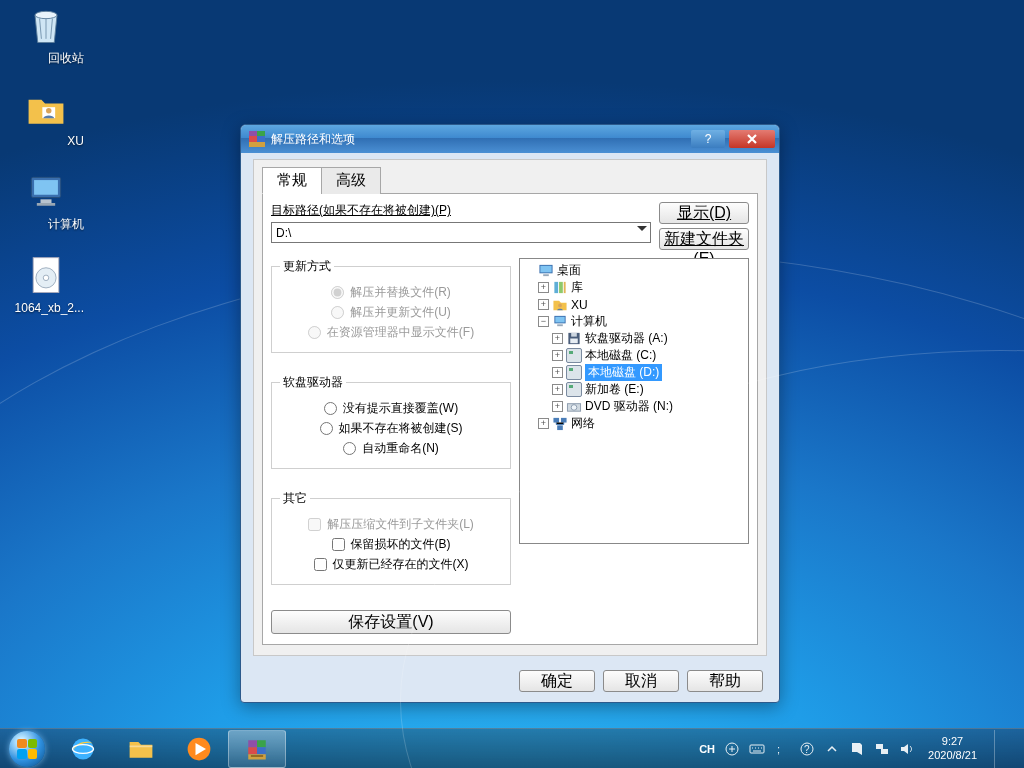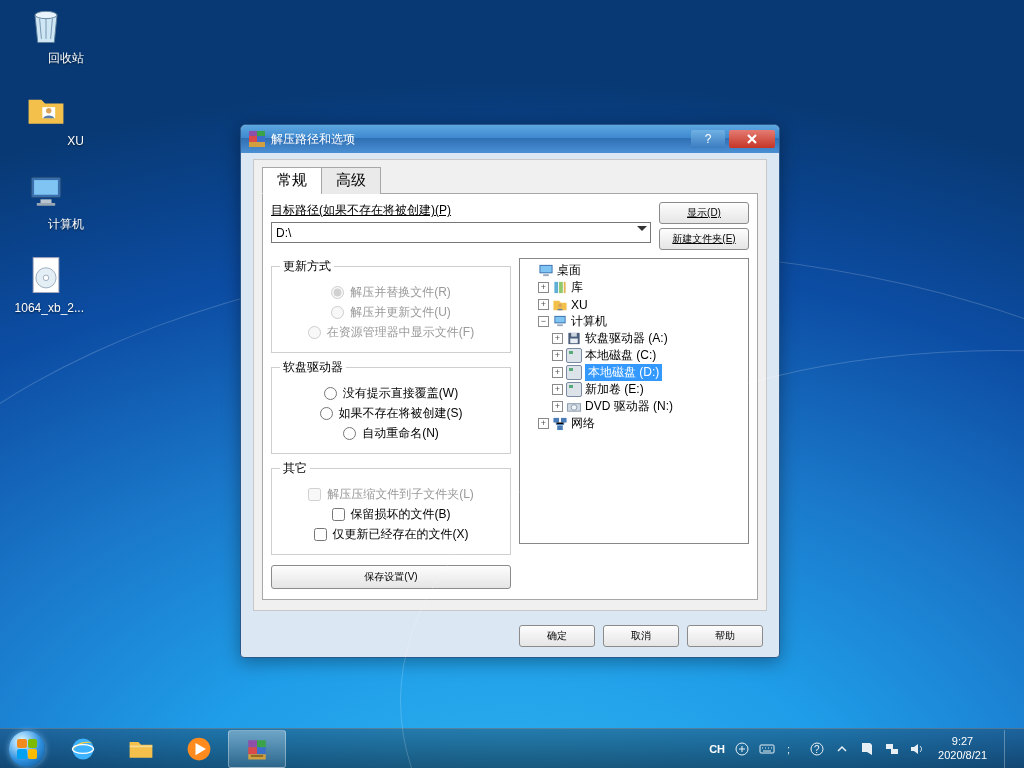--- a/index.html
+++ b/index.html
@@ -18,21 +18,21 @@
 
 .desktop-icons { position: absolute; left: 8px; top: 4px; display: flex; flex-direction: column; gap: 22px; }
 .di { width: 76px; display: flex; flex-direction: column; align-items: center; gap: 4px; color: #fff; font-size: 12px; text-shadow: 0 1px 2px rgba(0,0,0,.6); cursor: pointer; }
 .di svg { width: 44px; height: 44px; }
 .di span { text-align: right; line-height: 1.1; width: 76px; white-space: nowrap; overflow: hidden; text-overflow: ellipsis; }
 
 
 .taskbar { position: absolute; left: 0; right: 0; bottom: 0; height: 40px;
   background: linear-gradient(to bottom, rgba(30,40,55,.35), rgba(10,20,35,.55));
   border-top: 1px solid rgba(255,255,255,.25);
-  display: flex; align-items: center; padding-right: 6px; }
+  display: flex; align-items: center; padding-right: 16px; }
 .start { width: 54px; height: 40px; display: flex; align-items: center; justify-content: center; cursor: pointer; }
 .start .orb { width: 36px; height: 36px; border-radius: 50%; background: radial-gradient(circle at 35% 30%, #fff, #b5e3ff 15%, #2e8fde 55%, #084a82 100%); box-shadow: 0 0 6px rgba(130,200,255,.7); display: grid; grid-template: 1fr 1fr / 1fr 1fr; padding: 8px; gap: 1px; }
 .orb div { border-radius: 2px; }
 .orb div:nth-child(1){background:#f08a1d}.orb div:nth-child(2){background:#7cbb00}
 .orb div:nth-child(3){background:#00a1f1}.orb div:nth-child(4){background:#ffbb00}
 .tb-items { display: flex; align-items: center; height: 100%; }
 .tb-btn { width: 58px; height: 38px; display: flex; align-items: center; justify-content: center; cursor: pointer; }
 .tb-btn.active { background: linear-gradient(to bottom, rgba(255,255,255,.35), rgba(255,255,255,.10)); border: 1px solid rgba(255,255,255,.35); border-radius: 3px; }
 .tb-btn svg { width: 28px; height: 28px; }
 .sys-tray { margin-left: auto; display: flex; align-items: center; gap: 9px; color: #fff; font-size: 11px; }
@@ -62,27 +62,27 @@
 .dlg-border { padding: 0 6px 6px; }
 
 .tabs { display: flex; position: relative; top: 1px; }
 .tab { padding: 3px 14px; font-size: 15px; border: 1px solid #a7a7a7; background: #eaeaea; border-bottom: none; margin-right: -1px; cursor: pointer; }
 .tab.active { background: #fff; border-bottom: 1px solid #fff; }
 
 .tab-pane { background: #fff; border: 1px solid #a7a7a7; padding: 8px 8px 10px; }
 .row-top { display: flex; gap: 8px; text-decoration: underline; }
 .col-left { flex: 1; font-size: 12px; }
 .col-right { width: 90px; display: flex; flex-direction: column; gap: 4px; }
-.btn { height: 22px; font-size: 10px; background: linear-gradient(#fdfdfd,#e5e5e5); border: 1px solid #8b8b8b; border-radius: 3px; cursor: pointer; }
+.btn { height: 22px; font-size: 16px; background: linear-gradient(#fdfdfd,#e5e5e5); border: 1px solid #8b8b8b; border-radius: 3px; cursor: pointer; }
 .path-input { width: 100%; height: 21px; font-size: 12px; padding: 1px 16px 1px 4px; border: 1px solid #777; position: relative; }
 .path-wrap { position: relative; margin-top: 3px; }
 .path-wrap .caret { position: absolute; right: 4px; top: 4px; border: 5px solid transparent; border-top-color: #333; }
 
 .lower { display: flex; gap: 8px; margin-top: 8px; }
-.groups { width: 240px; display: flex; flex-direction: column; gap: 6px; }
+.groups { width: 240px; display: flex; flex-direction: column; gap: 21px; }
 fieldset { border: 1px solid #cfcfcf; padding: 6px 8px 8px; font-size: 12px; }
 legend { padding: 0 3px; }
 .radio-row, .check-row { display: flex; align-items: center; gap: 6px; margin: 3px 0; cursor: pointer; justify-content: center; }
 .radio-row input[type=radio], .check-row input[type=checkbox] { cursor: pointer; }
 .radio-row.disabled, .check-row.disabled { color: #9a9a9a; }
 .save-btn { height: 24px; margin-top: 4px; }
 
 .tree { flex: 1; border: 1px solid #888; background: #fff; font-size: 12px; padding: 3px 2px; overflow: auto; height: 286px; }
 .tn { display: flex; align-items: center; gap: 3px; height: 17px; padding-left: 2px; cursor: pointer; white-space: nowrap; }
 .tn .exp { width: 11px; height: 11px; border: 1px solid #8a8a8a; background: #fff; font-size: 9px; line-height: 9px; text-align: center; color: #555; flex-shrink:0; }

